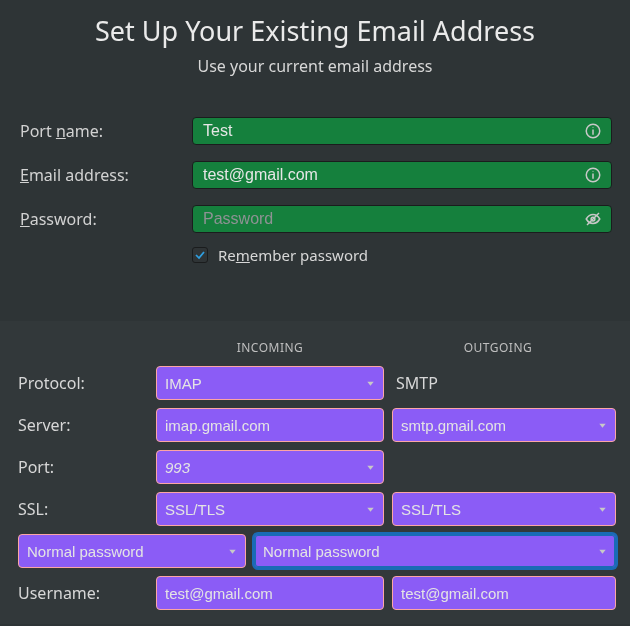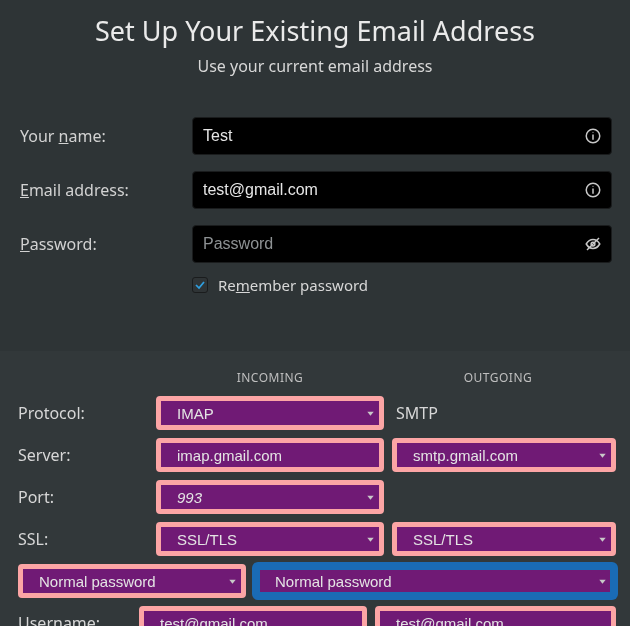--- a/index.html
+++ b/index.html
@@ -40,22 +40,22 @@
     color: #d2d2d2;
     font-size: 16px;
   }
   .uline { text-decoration: underline; }
   .input-wrap {
     position: relative;
     flex: 1;
   }
   .text-input {
     width: 100%;
-    height: 38px;
-    background: #000000;
+    height: 28px;
+    background: #15803d;
     border: 1px solid #1a1c1d;
     border-radius: 4px;
     color: #e6e6e6;
     font-size: 16px;
     padding: 0 40px 0 10px;
     outline: none;
   }
   .text-input::placeholder { color: #8e9294; }
   .trailing-icon {
     position: absolute;
@@ -116,26 +116,26 @@
     padding: 0 14px 0 18px;
     margin-bottom: 8px;
   }
   .cfg-label {
     width: 138px;
     font-size: 16px;
     color: #d7d7d7;
   }
   .sel, .cfg-input {
     height: 34px;
-    background: #701a75;
-    border: 5px solid #fca5a5;
+    background: #8b5cf6;
+    border: 1px solid #fca5a5;
     border-radius: 4px;
     color: #e4e4e4;
     font-size: 15px;
-    padding: 0 16px;
+    padding: 0 8px;
     outline: none;
   }
   .sel {
     appearance: none;
     -webkit-appearance: none;
     background-image: none;
     padding-right: 26px;
     background-repeat: no-repeat;
   }
   .sel-wrap { position: relative; }
@@ -163,21 +163,21 @@
 </style>
 </head>
 <body>
 
 <div class="top">
   <div class="title">Set Up Your Existing Email Address</div>
   <div class="subtitle">Use your current email address</div>
 
   <div class="form-row">
     <div class="form-label">
-      <span>Your </span><span class="uline">n</span><span>ame:</span>
+      <span>Port </span><span class="uline">n</span><span>ame:</span>
     </div>
     <div class="input-wrap">
       <input class="text-input" value="Test" style="">
       <span class="trailing-icon">
         <svg width="18" height="18" viewBox="0 0 24 24" fill="none" stroke="currentColor" stroke-width="2">
             <circle cx="12" cy="12" r="9"></circle>
             <line x1="12" y1="10" x2="12" y2="17"></line>
             <circle cx="12" cy="7" r="0.8" fill="currentColor" stroke="none"></circle>
           </svg>
       </span>

